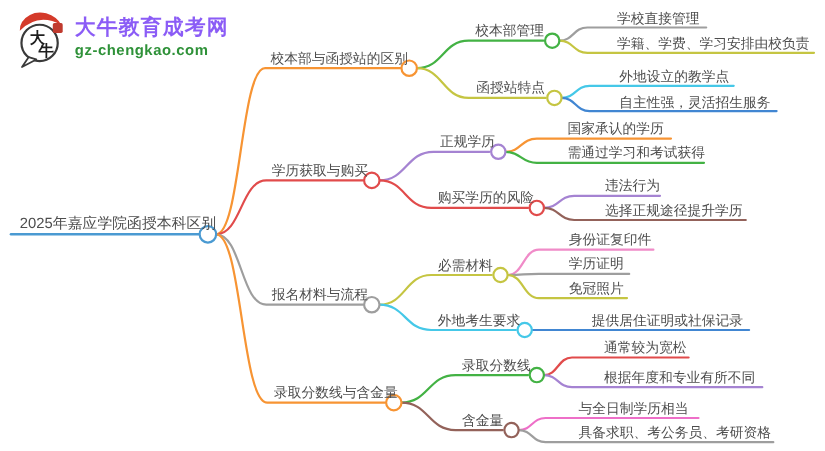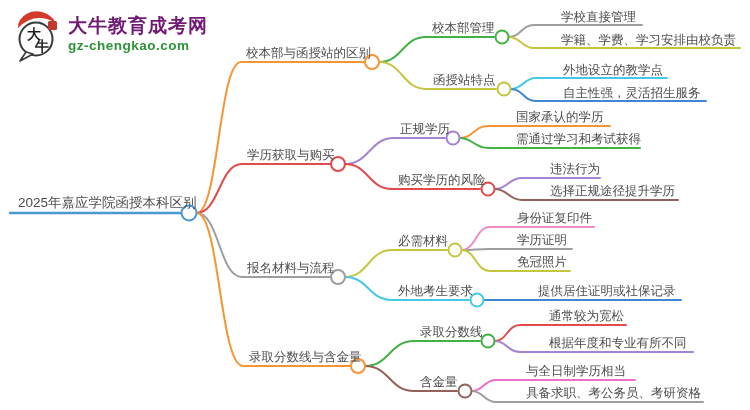--- a/index.html
+++ b/index.html
@@ -107,16 +107,16 @@
 <div class="logo">
   <svg width="46" height="54" viewBox="0 0 46 54">
     <circle cx="22" cy="31" r="16.5" fill="#ffffff" stroke="#3a3a3a" stroke-width="2"></circle>
     <path d="M 12 44 L 6 53 L 19 46 Z" fill="#ffffff" stroke="#3a3a3a" stroke-width="1.6" stroke-linejoin="round"></path>
     <path d="M 4 20 Q 21 3 42 15 Q 38 7 28 4 Q 14 1 6 12 Q 4 15 4 20 Z" fill="#d43a2a"></path>
     <rect x="34" y="13" width="9" height="9" rx="1.5" fill="#c03a2e"></rect>
     <text x="13" y="31" font-size="14" font-weight="bold" fill="#1d1d1d" font-family="'Liberation Serif','DejaVu Serif',serif">大</text>
     <text x="21" y="43" font-size="14" font-weight="bold" fill="#1d1d1d" font-family="'Liberation Serif','DejaVu Serif',serif">牛</text>
   </svg>
   <div class="logo-text">
-    <span class="logo-title" style="color: #701a75;">大牛教育成考网</span>
+    <span class="logo-title" style="color: #8b5cf6;">大牛教育成考网</span>
     <span class="logo-domain" style="color: rgb(46, 145, 56);">gz-chengkao.com</span>
   </div>
 </div>
 
 </body></html>

